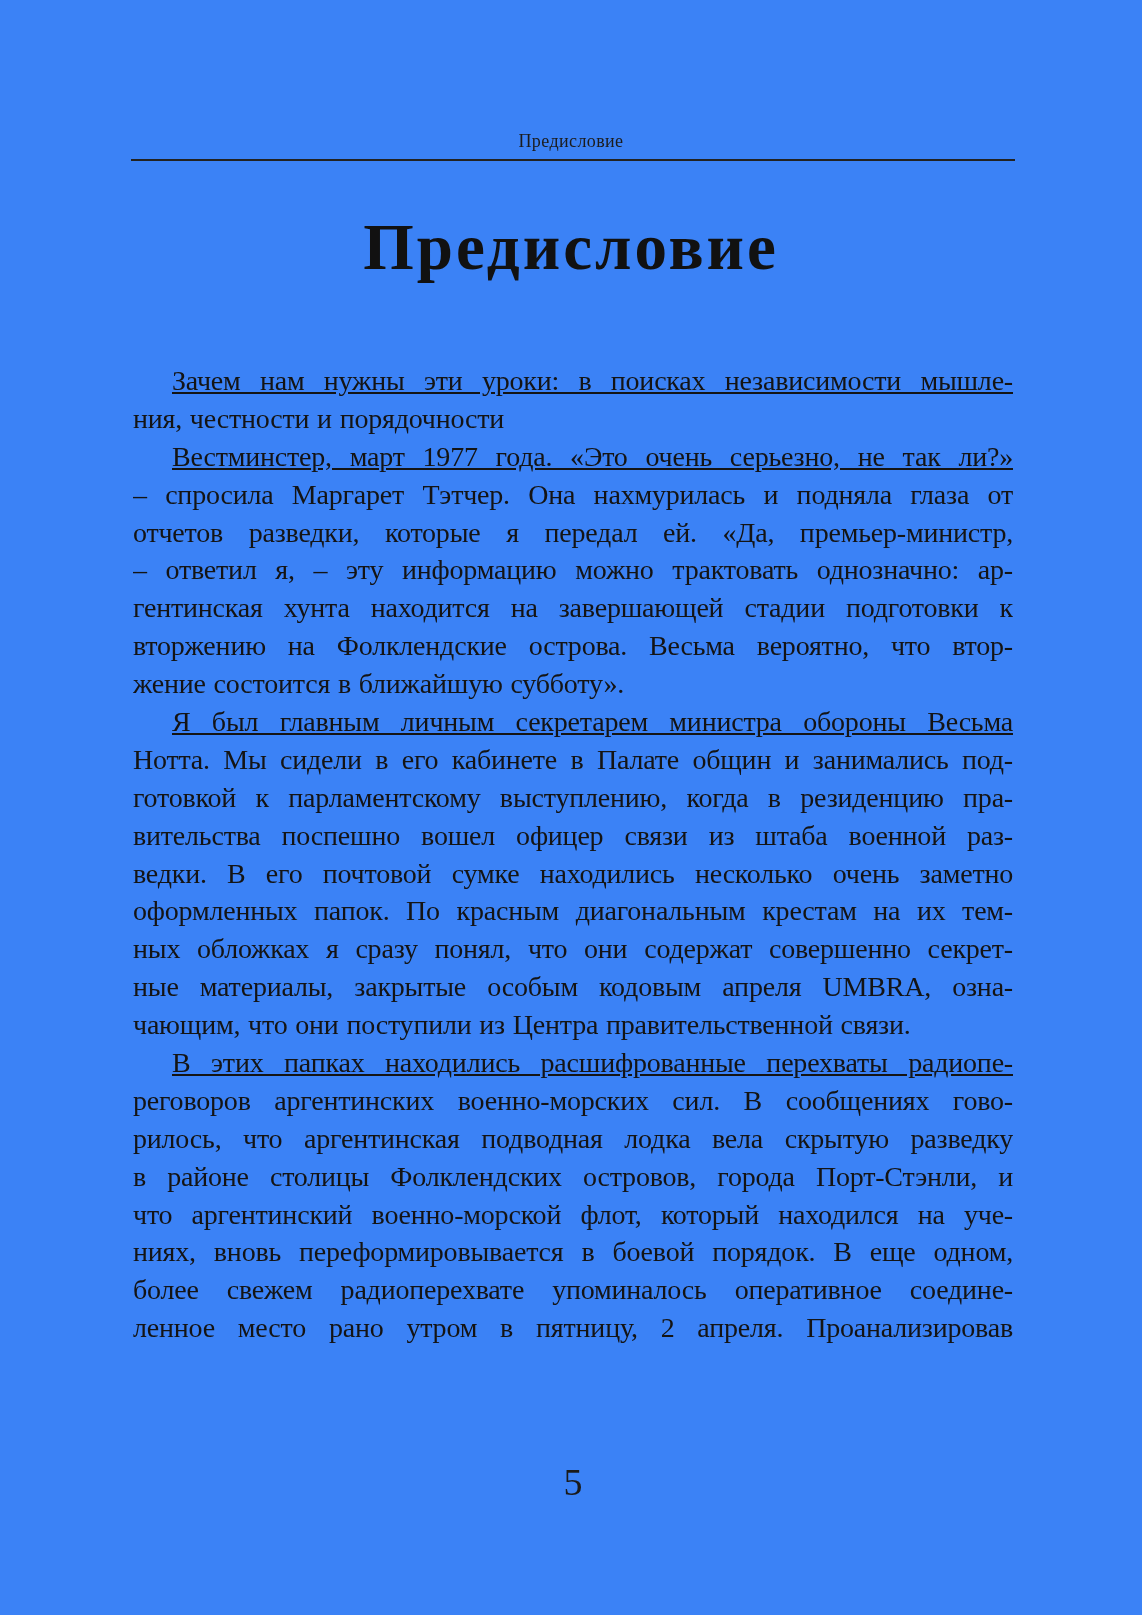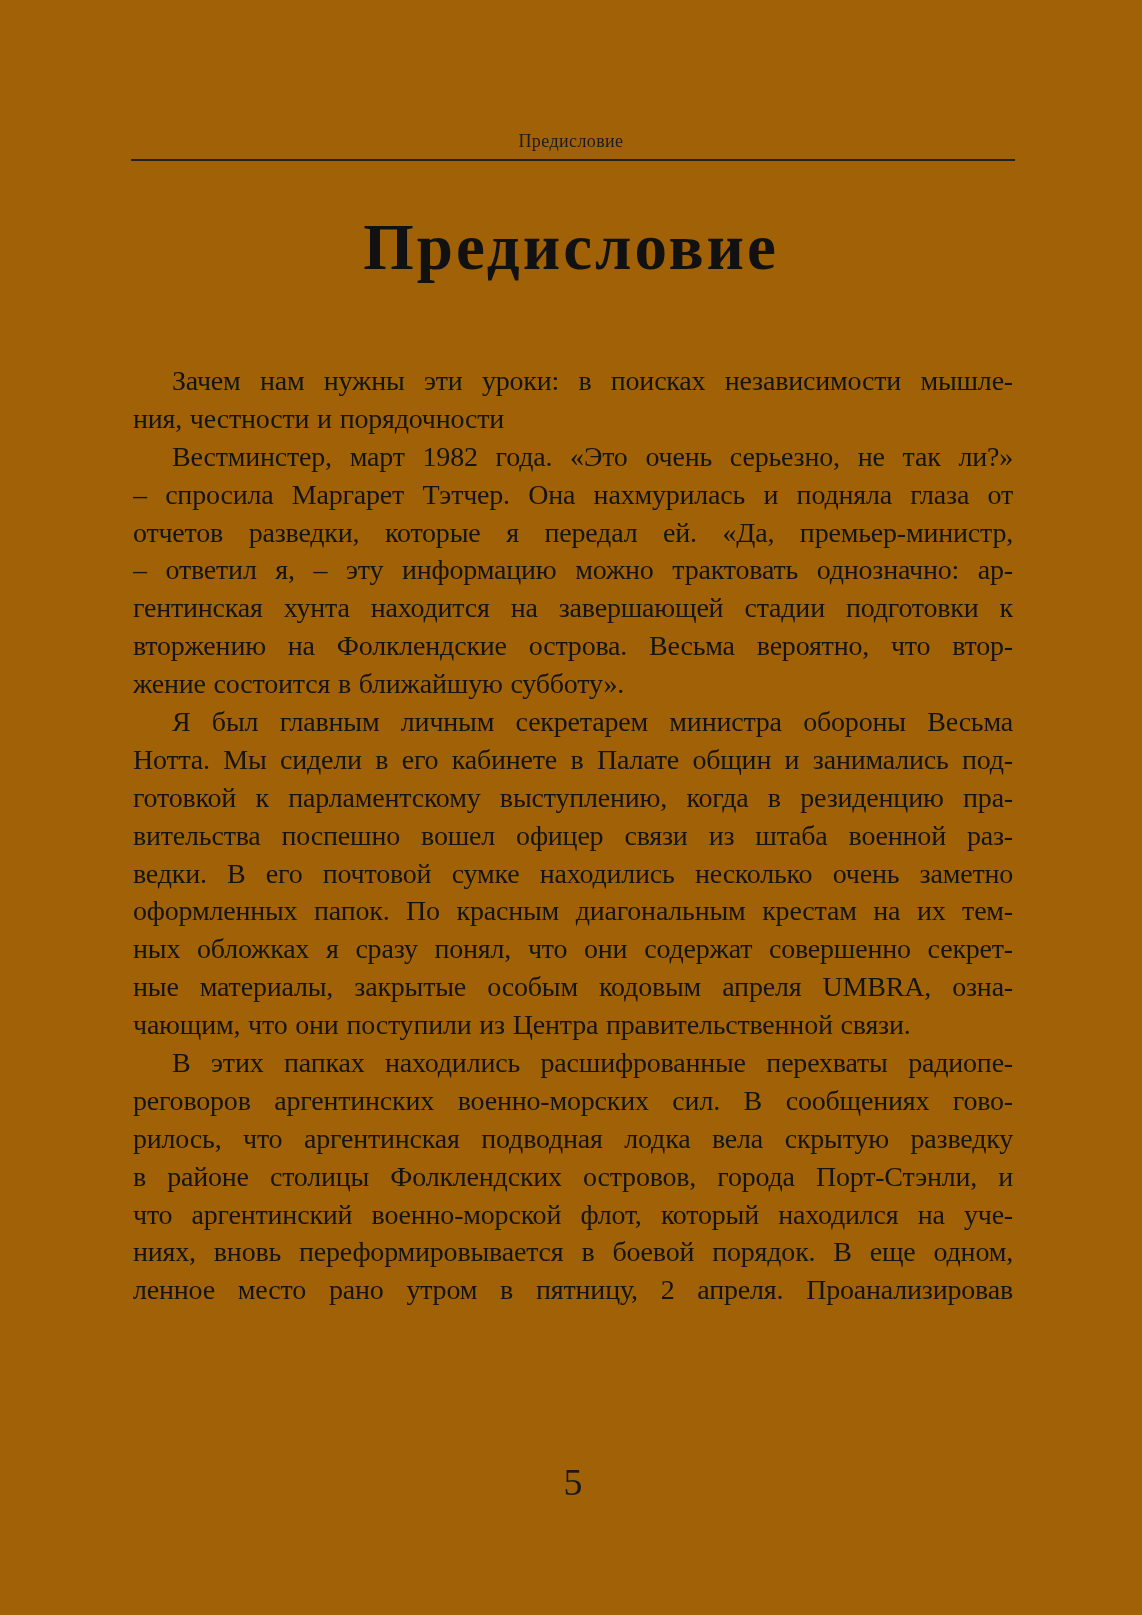--- a/index.html
+++ b/index.html
@@ -5,21 +5,21 @@
   html, body {
     margin: 0;
     padding: 0;
     background: #e8e8e8;
   }
   .sheet {
     position: relative;
     width: 1142px;
     height: 1615px;
     margin: 0 auto;
-    background: #a16207;
+    background: #3b82f6;
     color: #161616;
     font-family: "Liberation Serif", "DejaVu Serif", serif;
     overflow: hidden;
   }
   .running-header {
     position: absolute;
     top: 130px;
     left: 0;
     width: 100%;
     text-align: center;
@@ -61,21 +61,21 @@
     color: #141414;
   }
   .para { margin: 0; padding: 0; }
   .line {
     height: 37.9px;
     overflow: hidden;
     text-align: justify;
     text-align-last: justify;
     text-justify: inter-word;
   }
-  .line.first { text-indent: 39px; }
+  .line.first { text-indent: 39px; text-decoration: underline; }
   .line.end { text-align-last: left; }
   .page-number {
     position: absolute;
     top: 1460px;
     left: 133px;
     width: 880px;
     text-align: center;
     font-size: 38px;
     line-height: 44px;
     color: #1a1a1a;
@@ -87,21 +87,21 @@
 <div class="sheet">
   <div class="running-header">Предисловие</div>
   <div class="header-rule"></div>
   <h1 class="book-title">Предисловие</h1>
   <div class="body-text" id="body-text">
       <div class="para">
         <div class="line first">Зачем нам нужны эти уроки: в поисках независимости мышле-</div>
         <div class="line end">ния, честности и порядочности</div>
       </div>
       <div class="para">
-        <div class="line first">Вестминстер, март 1982 года. «Это очень серьезно, не так ли?»</div>
+        <div class="line first">Вестминстер, март 1977 года. «Это очень серьезно, не так ли?»</div>
         <div class="line">– спросила Маргарет Тэтчер. Она нахмурилась и подняла глаза от</div>
         <div class="line">отчетов разведки, которые я передал ей. «Да, премьер-министр,</div>
         <div class="line">– ответил я, – эту информацию можно трактовать однозначно: ар-</div>
         <div class="line">гентинская хунта находится на завершающей стадии подготовки к</div>
         <div class="line">вторжению на Фолклендские острова. Весьма вероятно, что втор-</div>
         <div class="line end">жение состоится в ближайшую субботу».</div>
       </div>
       <div class="para">
         <div class="line first">Я был главным личным секретарем министра обороны Весьма</div>
         <div class="line">Нотта. Мы сидели в его кабинете в Палате общин и занимались под-</div>
@@ -113,17 +113,18 @@
         <div class="line">ные материалы, закрытые особым кодовым апреля UMBRA, озна-</div>
         <div class="line end">чающим, что они поступили из Центра правительственной связи.</div>
       </div>
       <div class="para">
         <div class="line first">В этих папках находились расшифрованные перехваты радиопе-</div>
         <div class="line">реговоров аргентинских военно-морских сил. В сообщениях гово-</div>
         <div class="line">рилось, что аргентинская подводная лодка вела скрытую разведку</div>
         <div class="line">в районе столицы Фолклендских островов, города Порт-Стэнли, и</div>
         <div class="line">что аргентинский военно-морской флот, который находился на уче-</div>
         <div class="line">ниях, вновь переформировывается в боевой порядок. В еще одном,</div>
+        <div class="line">более свежем радиоперехвате упоминалось оперативное соедине-</div>
         <div class="line">ленное место рано утром в пятницу, 2 апреля. Проанализировав</div>
       </div>
     </div>
   <div class="page-number">5</div>
 </div>
 
 </body></html>

